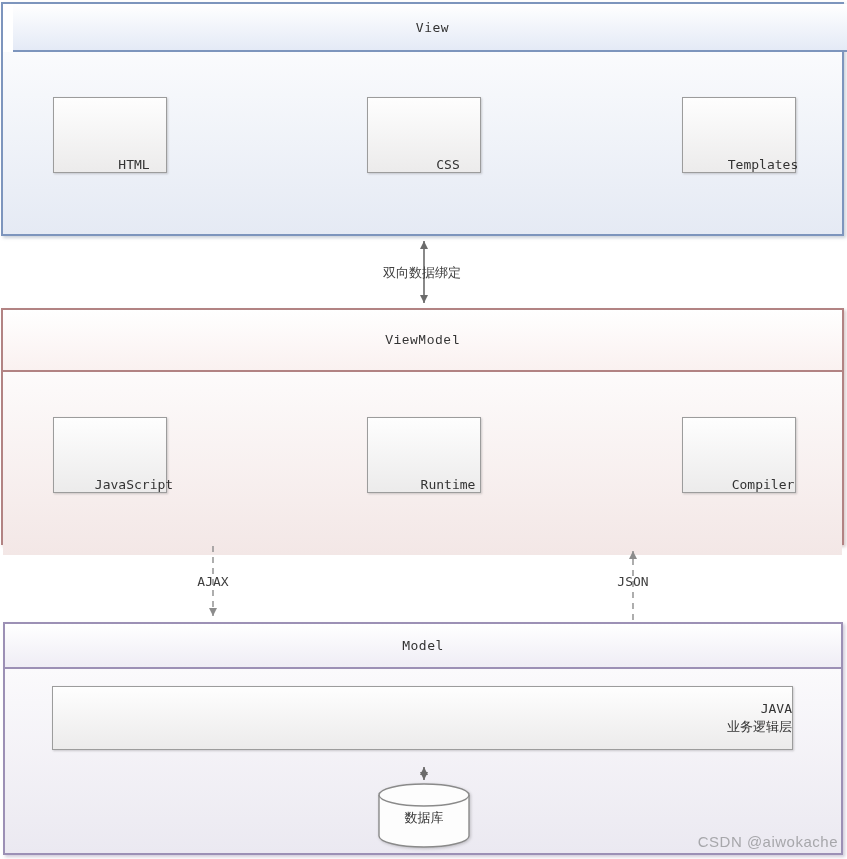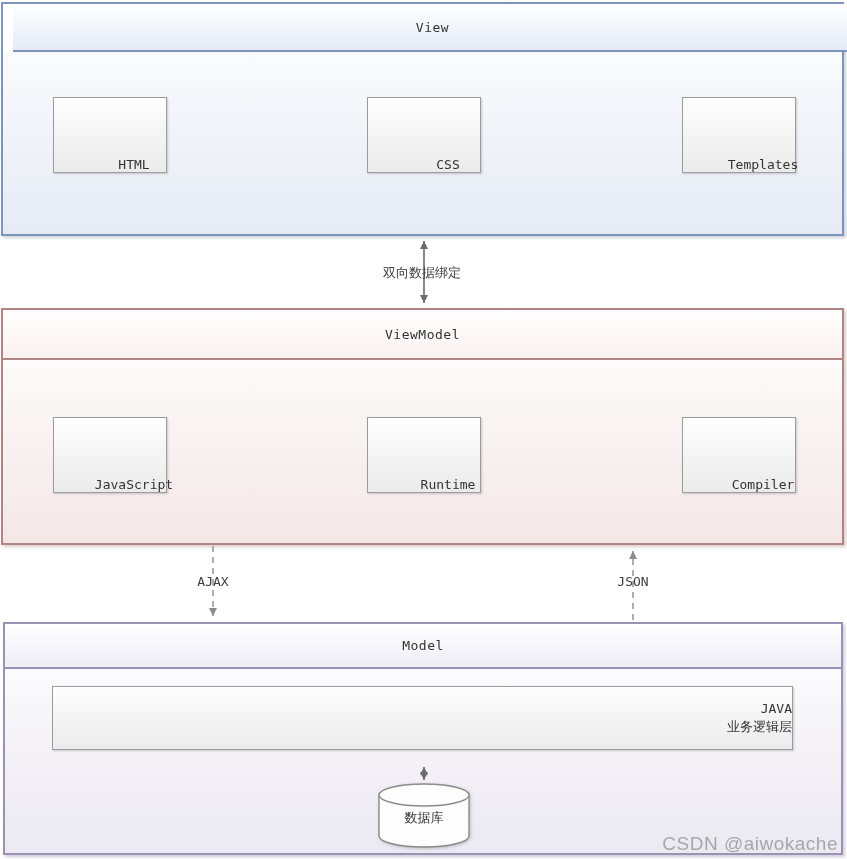--- a/index.html
+++ b/index.html
@@ -22,21 +22,21 @@
     border:2px solid #7d95bd;
     box-shadow:2px 2px 3px rgba(110,125,150,.35);
   }
   .sec-view .hd{height:48px;background:linear-gradient(#ffffff,#e4eaf6);border-bottom:2px solid #7d95bd;margin-left:10px;}
   .sec-view .bd{height:182px;background:linear-gradient(#fafbfd,#e5eaf4);}
   .sec-viewmodel{
     left:1px;top:308px;width:843px;height:237px;
     border:2px solid #b28383;
     box-shadow:2px 2px 3px rgba(150,110,110,.35);
   }
-  .sec-viewmodel .hd{height:50px;background:linear-gradient(#ffffff,#faf1f0);border-bottom:2px solid #b28383;}
+  .sec-viewmodel .hd{height:62px;background:linear-gradient(#ffffff,#faf1f0);border-bottom:2px solid #b28383;font-family:Liberation Mono, monospace;}
   .sec-viewmodel .bd{height:183px;background:linear-gradient(#fdfbfb,#f3e7e6);}
   .sec-model{
     left:3px;top:622px;width:840px;height:233px;
     border:2px solid #9c90b5;
     box-shadow:2px 2px 3px rgba(120,110,150,.35);
   }
   .sec-model .hd{height:45px;background:linear-gradient(#ffffff,#efedf5);border-bottom:2px solid #9c90b5;}
   .sec-model .bd{height:184px;background:linear-gradient(#fbfafc,#ebe9f1);}
   
   .node{
@@ -70,21 +70,21 @@
       filter:drop-shadow(1px 1px 1.5px rgba(0,0,0,.2));}
   .db svg{position:absolute;left:0;top:0;}
   .db .db-label{
     position:absolute;left:0;top:26px;width:100%;text-align:center;
     font-size:13px;color:#333;
   }
   
   .watermark{
     position:absolute;right:9px;top:833px;z-index:5;
     font-family:"Liberation Sans","DejaVu Sans",sans-serif;
-    font-size:19px;color:#a7a7ab;letter-spacing:.5px;
+    font-size:15px;color:#a7a7ab;letter-spacing:.5px;
   }
 </style>
 </head>
 <body>
 
 <div class="canvas">
 
   <div class="section sec-view">
     <div class="hd">View</div>
     <div class="bd"></div>

